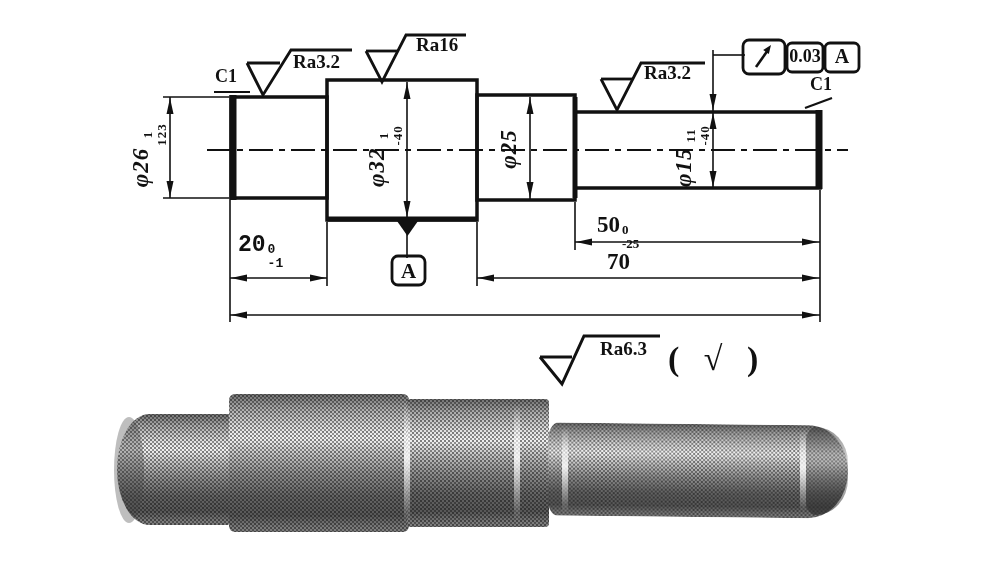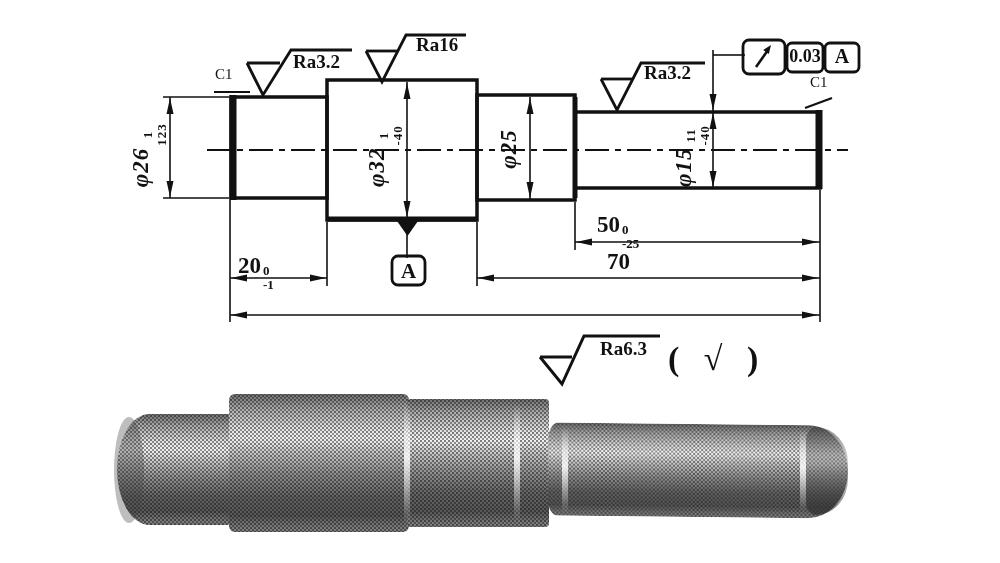--- a/index.html
+++ b/index.html
@@ -14,21 +14,21 @@
     width:160px;text-align:center;font-size:23px;font-weight:600;font-style:italic;
     transform:rotate(-90deg);transform-origin:center center;letter-spacing:1px;
   }
   .dimh{font-size:23px;font-weight:600;}
   .tol{
     display:inline-flex;flex-direction:column;font-size:13px;line-height:1.05;
     vertical-align:-2px;font-style:normal;font-weight:600;margin-left:2px;
   }
   .dimv .tol{vertical-align:-4px;}
   .ra{font-size:19px;font-weight:600;}
-  .c1{font-size:15px;font-weight:400;}
+  .c1{font-size:18px;font-weight:700;}
   .fcf-txt{font-size:18px;font-weight:700;text-align:center;}
   .datum-txt{font-size:21px;font-weight:700;text-align:center;}
   .check-note{font-size:34px;font-weight:600;letter-spacing:8px;}
   
   .seg{
     position:absolute;
     background-image:
       radial-gradient(circle, rgba(15,15,15,.50) 0.9px, rgba(0,0,0,0) 1.05px),
       radial-gradient(circle, rgba(15,15,15,.42) 0.9px, rgba(0,0,0,0) 1.05px),
       linear-gradient(180deg,#6f6f6f 0%,#a9a9a9 10%,#dfdfdf 24%,#f2f2f2 32%,
@@ -161,21 +161,21 @@
         <span></span>
       </span>
   </div>
   <div class="txt dimv" style="left:611px;top:136px;">
     <span>φ15</span><span class="tol">
         <span>11</span>
         <span>-40</span>
       </span>
   </div>
 
-  <div class="txt dimh" style="left:238px;top:253px;width:90px;">
+  <div class="txt dimh" style="left:238px;top:232px;width:90px;font-family:Liberation Mono, monospace;">
     <span>20</span><span class="tol">
         <span>0</span>
         <span>-1</span>
       </span>
   </div>
   <div class="txt dimh" style="left:597px;top:212px;width:120px;">
     <span>50</span><span class="tol">
         <span>0</span>
         <span>-25</span>
       </span>

